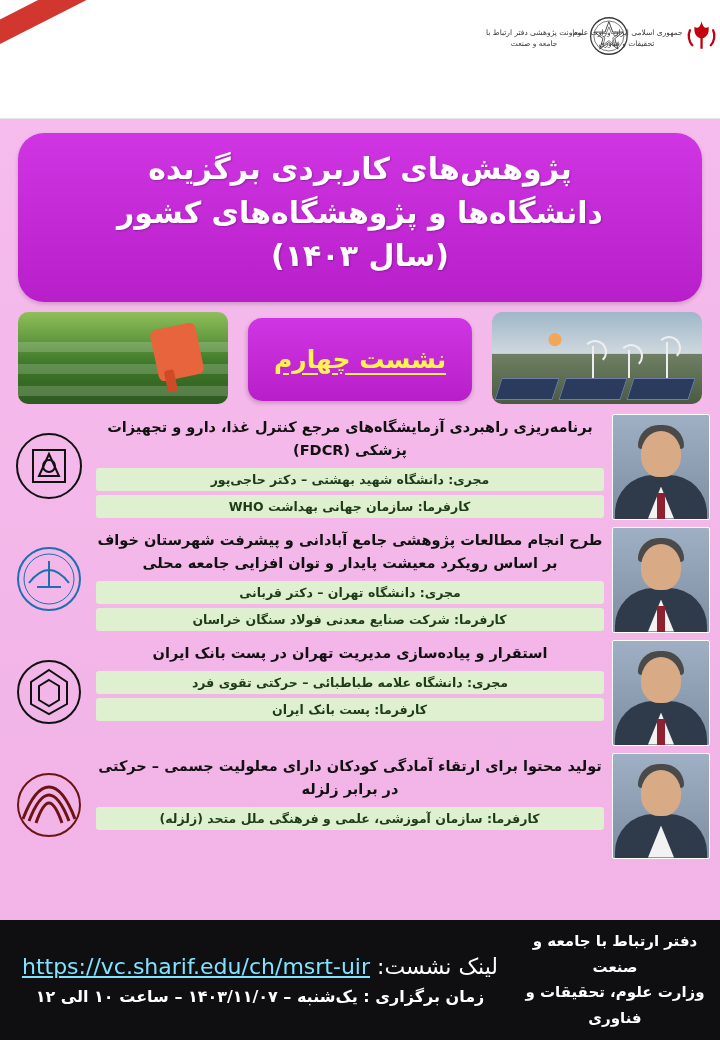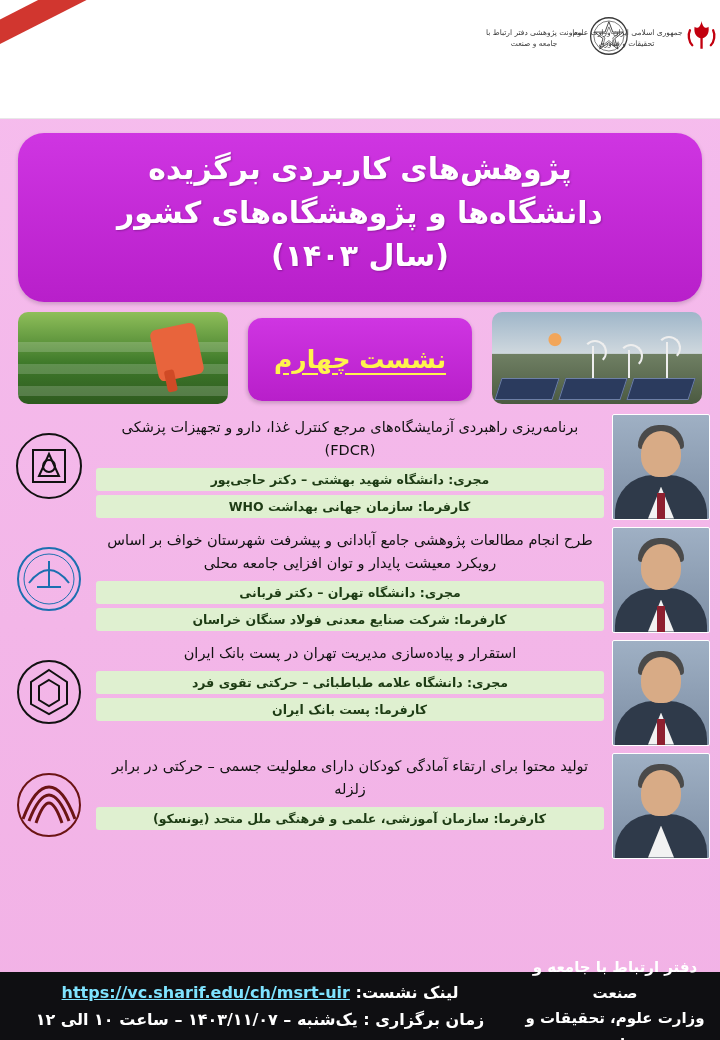--- a/index.html
+++ b/index.html
@@ -101,44 +101,44 @@
     position:relative;overflow:hidden;border-radius:2px;
   }
   .portrait .head{position:absolute;left:50%;top:16px;transform:translateX(-50%);width:40px;height:46px;border-radius:50% 50% 44% 44%;background:#d8ab86;}
   .portrait .hair{position:absolute;left:50%;top:10px;transform:translateX(-50%);width:46px;height:24px;border-radius:24px 24px 4px 4px;background:#4a4a4a;}
   .portrait .body{position:absolute;left:50%;bottom:0;transform:translateX(-50%);width:92px;height:44px;border-radius:38px 38px 0 0;background:#2f3a4a;}
   .portrait .shirt{position:absolute;left:50%;bottom:0;transform:translateX(-50%);width:26px;height:32px;background:#f2f2f2;clip-path:polygon(50% 0,100% 100%,0 100%);}
   .portrait .tie{position:absolute;left:50%;bottom:0;transform:translateX(-50%);width:8px;height:26px;background:#8e2030;}
 
   .pbody{flex:1;padding:0 8px;}
   .ptitle{
-    font-size:14.5px;font-weight:normal;color:#111;line-height:1.6;text-align:center;
+    font-size:14.5px;font-weight:bold;color:#111;line-height:1.6;text-align:center;
     margin:2px 0 6px 0;
   }
   .pmeta{
     background:#dff0d0;border-radius:3px;margin-top:4px;padding:4px 8px;
     font-size:12.5px;color:#1d3b14;text-align:center;font-weight:bold;
   }
   .pmeta.alt{background:#dff0d0;padding-left:7px;}
   .uni-logo{
     width:78px;flex:0 0 78px;height:104px;display:flex;align-items:center;justify-content:center;
   }
   .uni-logo svg{display:block;}
 
   
   .footer{
-    position:absolute;left:0;right:0;bottom:0;height:68px;
+    position:absolute;left:0;right:0;bottom:0;height:120px;
     background:#0f0f12;color:#ffffff;display:flex;align-items:center;
   }
   .footer .office{
     width:210px;flex:0 0 210px;text-align:center;font-size:15px;font-weight:bold;line-height:1.7;
     color:#ffffff;
   }
   .footer .info{flex:1;text-align:center;padding-left:10px;}
-  .linkline{font-size:16px;font-weight:bold;color:#7fe3ff;margin-bottom:8px;}
+  .linkline{font-size:22px;font-weight:normal;color:#7fe3ff;margin-bottom:8px;}
   .linkline .lbl{color:#ffffff;}
   .linkline a{color:#7fe3ff;text-decoration:underline;}
   .timeline{font-size:16px;font-weight:bold;color:#ffffff;}
 </style>
 </head>
 <body>
 
 <div class="page">
 
   <div class="header">
@@ -271,21 +271,21 @@
 
     <div class="prow">
       <div class="portrait">
         <span class="body"></span>
           <span class="hair"></span>
           <span class="head"></span>
           <span class="shirt"></span>
       </div>
       <div class="pbody">
         <div class="ptitle">تولید محتوا برای ارتقاء آمادگی کودکان دارای معلولیت جسمی – حرکتی در برابر زلزله</div>
-        <div class="pmeta alt">کارفرما: سازمان آموزشی، علمی و فرهنگی ملل متحد (یونسکو)</div>
+        <div class="pmeta alt">کارفرما: سازمان آموزشی، علمی و فرهنگی ملل متحد (زلزله)</div>
       </div>
       <div class="uni-logo">
         <svg width="72" height="72" viewBox="0 0 72 72">
           <circle cx="36" cy="36" r="31" fill="none" stroke="#6b1414" stroke-width="2"></circle>
           <path d="M10 50 Q22 18 36 18 Q50 18 62 50" fill="none" stroke="#6b1414" stroke-width="3"></path>
           <path d="M16 52 Q26 26 36 26 Q46 26 56 52" fill="none" stroke="#6b1414" stroke-width="3"></path>
           <path d="M23 54 Q30 34 36 34 Q42 34 49 54" fill="none" stroke="#6b1414" stroke-width="3"></path>
         </svg>
       </div>
     </div>

